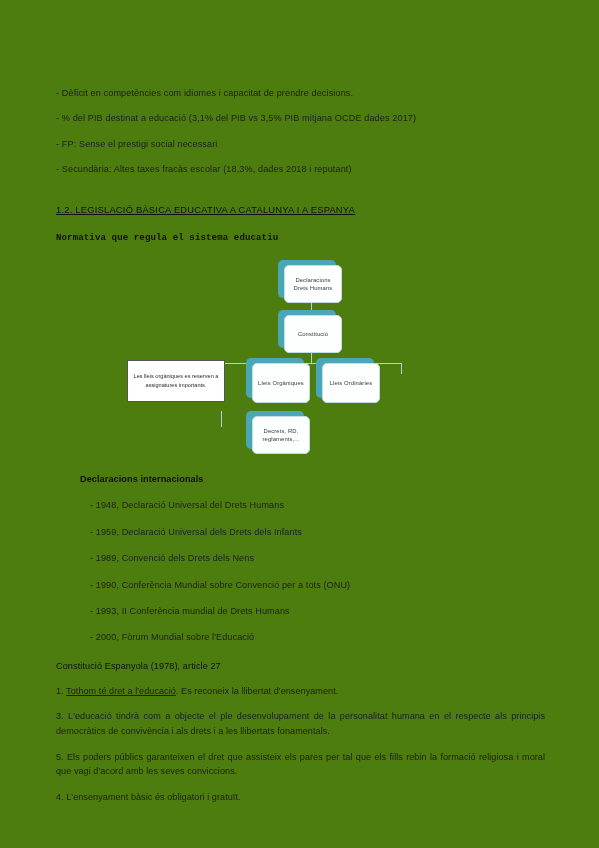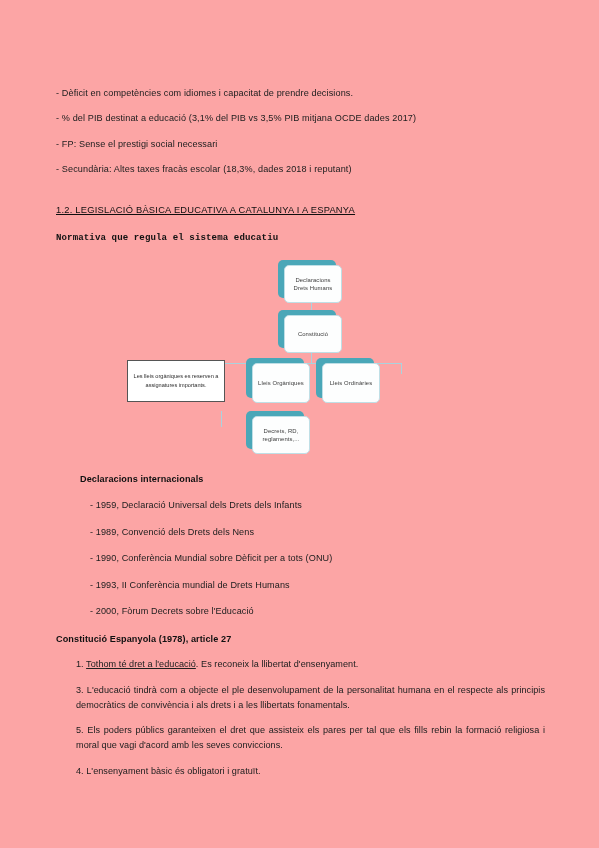--- a/index.html
+++ b/index.html
@@ -14,21 +14,21 @@
     font-family: "Liberation Sans", sans-serif;
     color: #1a1a1a;
     overflow: hidden;
   }
 
   .page {
     position: absolute;
     left: 0; top: 0;
     width: 599px;
     height: 848px;
-    background: #fca5a5;
+    background: #4d7c0f;
   }
 
   .content {
     position: absolute;
     left: 56px;
     top: 88px;
     width: 489px;
   }
 
   
@@ -134,33 +134,32 @@
     color: #202020;
     margin-left: 34px;
     margin-bottom: 15px;
     letter-spacing: 0.1px;
     line-height: 1.25;
   }
 
   
   .const-heading {
     font-size: 9.1px;
-    font-weight: bold;
+    font-weight: normal;
     color: #101010;
     letter-spacing: 0.1px;
     margin-top: 17px;
     margin-bottom: 13px;
   }
   .const-para {
     font-size: 9.1px;
     color: #202020;
     line-height: 1.62;
     margin-bottom: 11px;
     letter-spacing: 0.05px;
-    margin-left: 20px;
   }
   .const-para.justify { text-align: justify; }
   .u { text-decoration: underline; }
 </style>
 </head>
 <body>
 
 <div class="page">
   <div class="content">
 
@@ -210,25 +209,26 @@
       </div>
 
       <div class="note-box" style="left:71px; top:107px; width:98px; height:42px;">
         <span>Les lleis orgàniques es reserven a assignatures importants.</span>
       </div>
     </div>
 
 
     <div class="decl-heading">Declaracions internacionals</div>
     <div>
+      <div class="decl-item">- 1948, Declaració Universal del Drets Humans</div>
       <div class="decl-item">- 1959, Declaració Universal dels Drets dels Infants</div>
       <div class="decl-item">- 1989, Convenció dels Drets dels Nens</div>
-      <div class="decl-item">- 1990, Conferència Mundial sobre Dèficit per a tots (ONU)</div>
+      <div class="decl-item">- 1990, Conferència Mundial sobre Convenció per a tots (ONU)</div>
       <div class="decl-item">- 1993, II Conferència mundial de Drets Humans</div>
-      <div class="decl-item">- 2000, Fòrum Decrets sobre l'Educació</div>
+      <div class="decl-item">- 2000, Fòrum Mundial sobre l'Educació</div>
     </div>
 
     <div class="const-heading">Constitució Espanyola (1978), article 27</div>
 
     <div class="const-para"><span>1.</span> <span class="u">Tothom té dret a l'educació</span><span>. Es reconeix la llibertat d'ensenyament.</span></div>
 
     <div class="const-para justify">3. L'educació tindrà com a objecte el ple desenvolupament de la personalitat humana en el respecte als principis democràtics de convivència i als drets i a les llibertats fonamentals.</div>
 
     <div class="const-para justify">5. Els poders públics garanteixen el dret que assisteix els pares per tal que els fills rebin la formació religiosa i moral que vagi d'acord amb les seves conviccions.</div>
 

